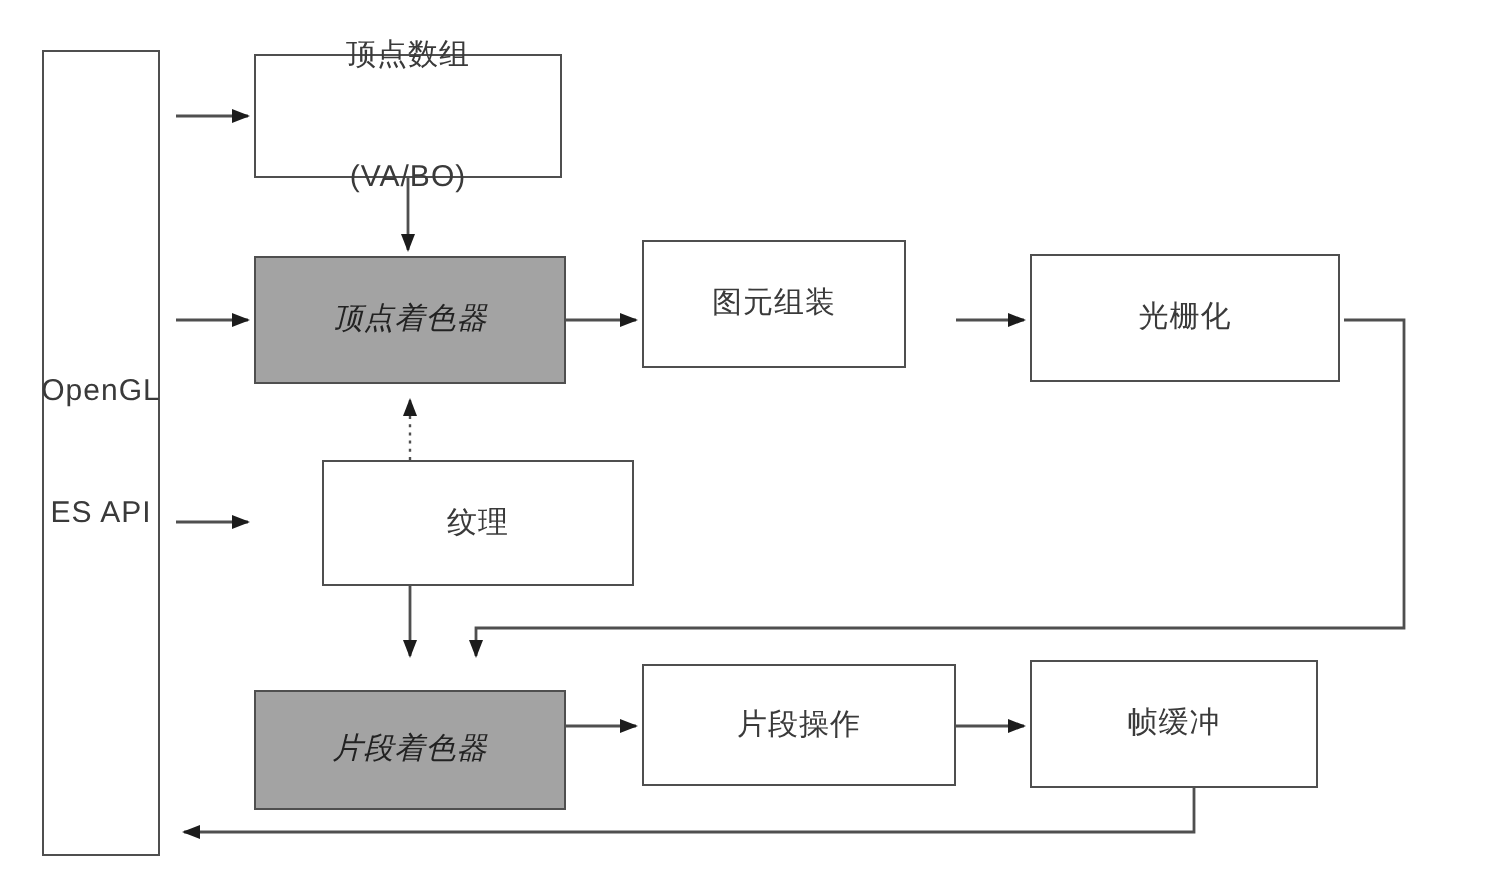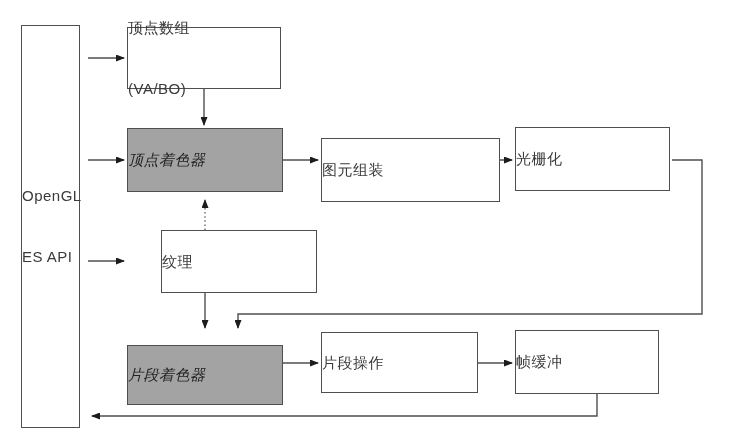--- a/index.html
+++ b/index.html
@@ -11,36 +11,36 @@
     color:#3a3a3a;
     overflow:hidden;
   }
   .node{
     position:absolute;
     box-sizing:border-box;
     border:1.5px solid #4f4f4f;
     background:#ffffff;
     display:flex;
     flex-direction:column;
-    align-items:flex-start;
+    align-items:center;
     justify-content:center;
     text-align:center;
     font-size:15px;
     line-height:20px;
     letter-spacing:0.5px;
   }
   .node.shader{
     background:#a3a3a3;
     color:#222222;
     font-style:italic;
   }
   .n-opengl        {left:21px;  top:25px;  width:59px;  height:403px;}
   .n-vertex-array  {left:127px; top:27px;  width:154px; height:62px;}
   .n-vertex-shader {left:127px; top:128px; width:156px; height:64px;}
-  .n-prim-assembly {left:321px; top:138px; width:179px; height:64px;}
+  .n-prim-assembly {left:321px; top:120px; width:132px; height:64px;}
   .n-raster        {left:515px; top:127px; width:155px; height:64px;}
   .n-texture       {left:127px; top:230px; width:156px; height:63px;margin-left:34px;}
   .n-frag-shader   {left:127px; top:345px; width:156px; height:60px;}
   .n-frag-ops      {left:321px; top:332px; width:157px; height:61px;}
   .n-framebuffer   {left:515px; top:330px; width:144px; height:64px;}
   .edges{
     position:absolute;
     left:0;top:0;
     pointer-events:none;
   }

